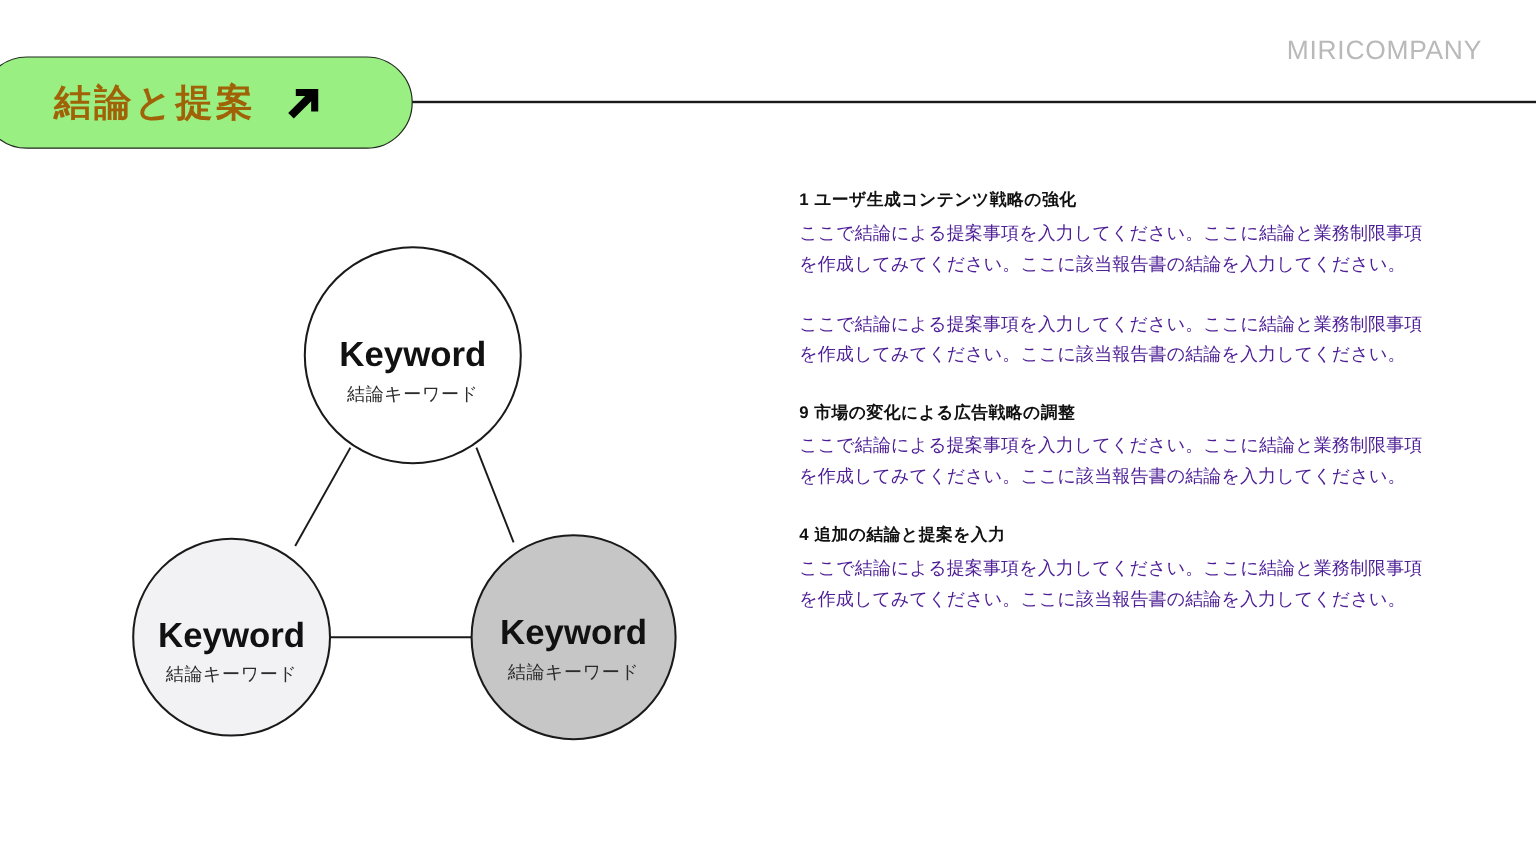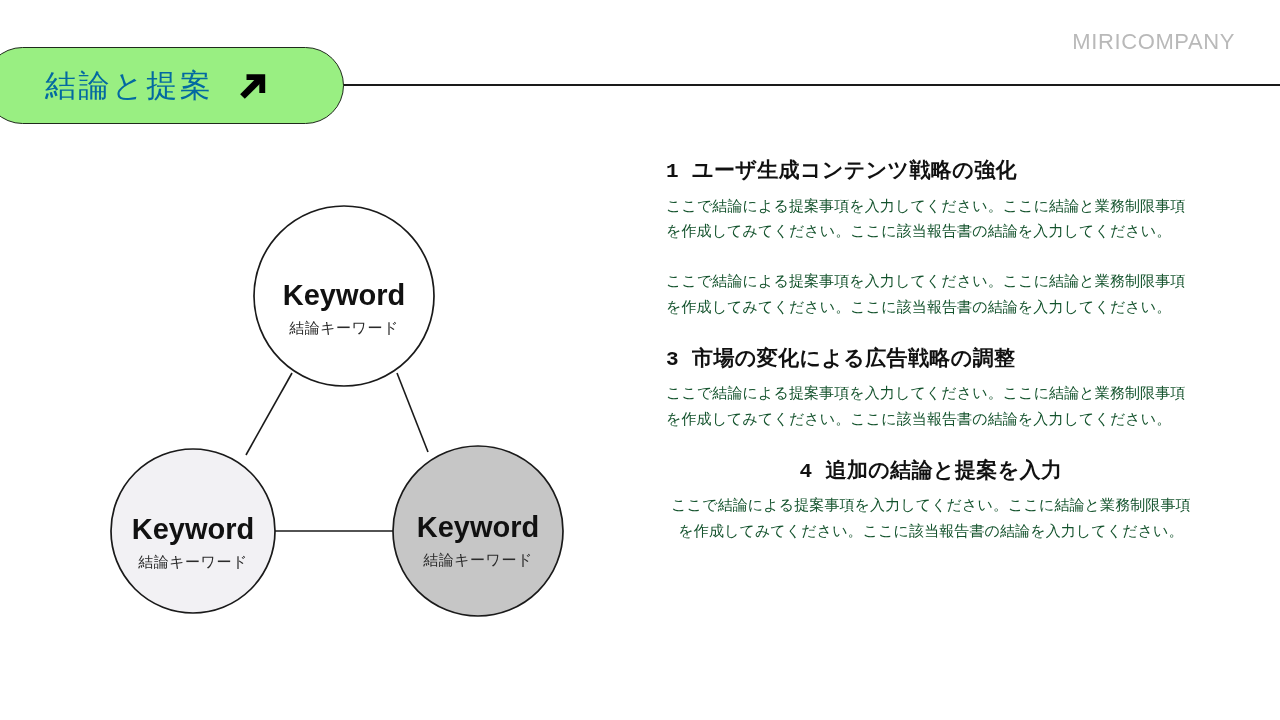--- a/index.html
+++ b/index.html
@@ -56,23 +56,23 @@
     border: 1.6px solid #1f2a1c;
     border-radius: 40px;
     display: flex;
     align-items: center;
     padding-left: 60px;
     gap: 22px;
   }
 
   .title-text {
     font-size: 31px;
-    font-weight: 400;
+    font-weight: 700;
     letter-spacing: 2.5px;
-    color: #0369a1;
+    color: #a16207;
     line-height: 1;
     white-space: nowrap;
   }
 
   .title-arrow {
     display: block;
     width: 36px;
     height: 36px;
     flex: none;
   }
@@ -112,37 +112,35 @@
     left: 666px;
     top: 156px;
     width: 530px;
   }
 
   .point-block {
     margin-bottom: 24px;
   }
   .point-block:last-child {
     margin-bottom: 0;
-    text-align: center;
   }
 
   .point-title {
-    font-size: 21px;
+    font-size: 14px;
     font-weight: 700;
     color: #111111;
     letter-spacing: 0.4px;
     line-height: 1.5;
     margin: 0 0 5px 0;
-    font-family: Liberation Mono, monospace;
   }
 
   .point-body {
     font-size: 15px;
     font-weight: 400;
-    color: #14532d;
+    color: #4c1d95;
     line-height: 1.72;
     letter-spacing: 0.1px;
     margin: 0;
   }
 </style>
 </head>
 <body>
 
 <div class="slide">
 
@@ -188,21 +186,21 @@
 
   <div class="content-col">
     <div class="point-block">
       <p class="point-title">1 ユーザ生成コンテンツ戦略の強化</p>
       <p class="point-body">ここで結論による提案事項を入力してください。ここに結論と業務制限事項を作成してみてください。ここに該当報告書の結論を入力してください。</p>
     </div>
     <div class="point-block">
       <p class="point-body">ここで結論による提案事項を入力してください。ここに結論と業務制限事項を作成してみてください。ここに該当報告書の結論を入力してください。</p>
     </div>
     <div class="point-block">
-      <p class="point-title">3 市場の変化による広告戦略の調整</p>
+      <p class="point-title">9 市場の変化による広告戦略の調整</p>
       <p class="point-body">ここで結論による提案事項を入力してください。ここに結論と業務制限事項を作成してみてください。ここに該当報告書の結論を入力してください。</p>
     </div>
     <div class="point-block">
       <p class="point-title">4 追加の結論と提案を入力</p>
       <p class="point-body">ここで結論による提案事項を入力してください。ここに結論と業務制限事項を作成してみてください。ここに該当報告書の結論を入力してください。</p>
     </div>
   </div>
 
 </div>
 

